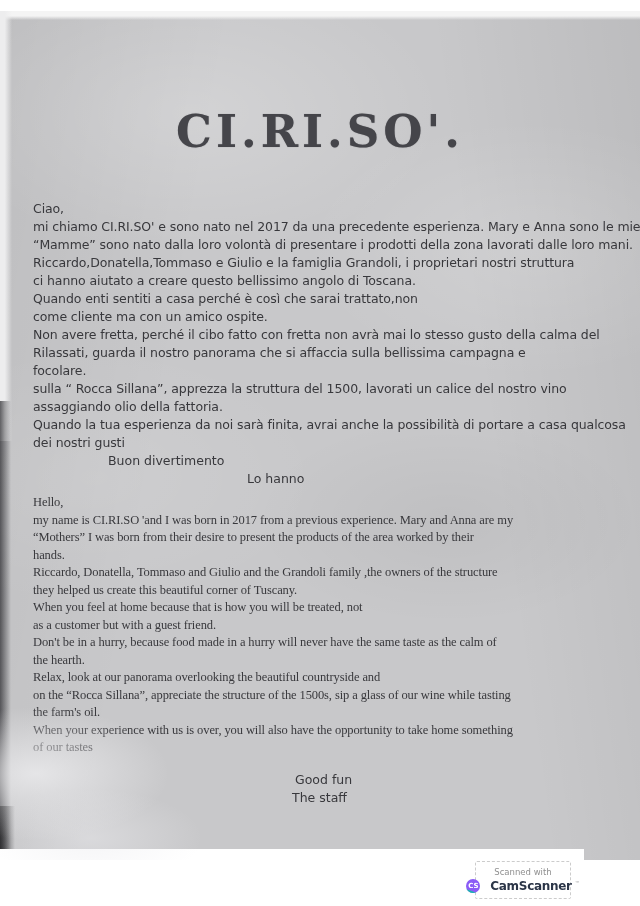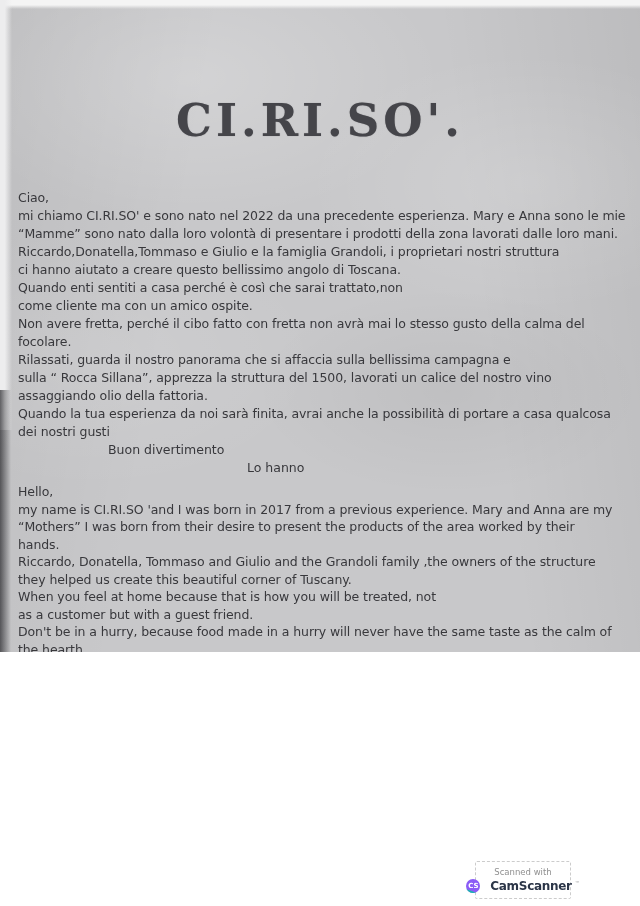--- a/index.html
+++ b/index.html
@@ -3,21 +3,21 @@
 <meta charset="utf-8">
 <style>
   * { margin:0; padding:0; box-sizing:border-box; }
   html,body { width:640px; height:906px; }
   body { font-family:"DejaVu Sans", sans-serif; background:#ffffff; position:relative; overflow:hidden; }
 
   .page { position:absolute; inset:0; background:#ffffff; }
 
   
   .photo {
-    position:absolute; left:0; top:0; width:640px; height:652px;
+    position:absolute; left:0; top:11px; width:640px; height:849px;
     background-color:#c8c8ca;
     background-image:
       radial-gradient(ellipse 340px 200px at 82% 28%, rgba(255,255,255,.14), transparent 65%),
       radial-gradient(ellipse 420px 240px at 30% 12%, rgba(255,255,255,.20), transparent 60%),
       radial-gradient(ellipse 300px 160px at 70% 60%, rgba(0,0,0,.045), transparent 65%),
       radial-gradient(ellipse 380px 220px at 15% 55%, rgba(255,255,255,.10), transparent 60%),
       linear-gradient(100deg, rgba(0,0,0,.05), transparent 30%),
       linear-gradient(262deg, rgba(0,0,0,.06), transparent 28%);
     color:#38383c;
     overflow:hidden;
@@ -38,23 +38,23 @@
   }
 
   
   .title {
     position:absolute; left:0; top:94px; width:100%;
     text-align:center; font-family:"DejaVu Serif", serif; font-weight:700;
     font-size:45px; letter-spacing:4px; color:#45454a;
     text-shadow:0 0 1px rgba(60,60,65,.4);
   }
   .block { position:absolute; left:18px; right:6px; font-size:12.5px; letter-spacing:-0.1px; }
-  .block .ln { line-height:18px; white-space:nowrap; }
+  .block .ln { line-height:18px; white-space:nowrap;margin-left:15px; }
   .block-it { top:189px; }
-  .block-en { top:483px; }
+  .block-en { top:483px;font-family:Liberation Serif, serif; }
   .block-en .ln { line-height:17.5px; }
   .signoff-it { position:absolute; left:18px; top:441px; font-size:12.5px; }
   .signoff-it .s1 { margin-left:90px; line-height:18px; }
   .signoff-it .s2 { margin-left:229px; line-height:18px; }
   .signoff-en { position:absolute; left:18px; top:760px; font-size:12.5px; }
   .signoff-en .s1 { margin-left:277px; line-height:18px; }
   .signoff-en .s2 { margin-left:274px; line-height:18px; }
 
   
   .footer { position:absolute; left:0; top:849px; width:584px; height:57px; background:#ffffff; }
@@ -86,29 +86,29 @@
   <div class="photo">
     <div class="edge-top"></div>
     <div class="edge-left"></div>
     <div class="shadow-left"></div>
     <div class="shadow-left-low"></div>
 
     <div class="title">CI.RI.SO'.</div>
 
     <div class="block block-it">
       <div class="ln">Ciao,</div>
-      <div class="ln">mi chiamo CI.RI.SO'  e sono nato nel 2022 da una precedente esperienza. Mary e Anna sono le mie</div>
+      <div class="ln">mi chiamo CI.RI.SO'  e sono nato nel 2017 da una precedente esperienza. Mary e Anna sono le mie</div>
       <div class="ln">“Mamme” sono nato dalla loro volontà di presentare i prodotti della zona lavorati dalle loro mani.</div>
       <div class="ln">Riccardo,Donatella,Tommaso e Giulio e la famiglia Grandoli, i proprietari nostri struttura</div>
       <div class="ln">ci hanno aiutato a creare questo bellissimo angolo di Toscana.</div>
       <div class="ln">Quando enti sentiti a casa perché è così che sarai trattato,non</div>
       <div class="ln">come cliente ma con un amico ospite.</div>
       <div class="ln">Non avere fretta, perché il cibo fatto con fretta non avrà mai lo stesso gusto della calma del</div>
+      <div class="ln">Rilassati, guarda il nostro panorama che si affaccia sulla bellissima campagna e</div>
       <div class="ln">focolare.</div>
-      <div class="ln">Rilassati, guarda il nostro panorama che si affaccia sulla bellissima campagna e</div>
       <div class="ln">sulla “ Rocca Sillana”, apprezza la struttura del 1500, lavorati un calice del nostro vino</div>
       <div class="ln">assaggiando olio della fattoria.</div>
       <div class="ln">Quando la tua esperienza da noi sarà finita, avrai anche la possibilità di portare a casa qualcosa</div>
       <div class="ln">dei nostri gusti</div>
     </div>
 
     <div class="signoff-it">
       <div class="s1">Buon divertimento</div>
       <div class="s2">Lo hanno</div>
     </div>

